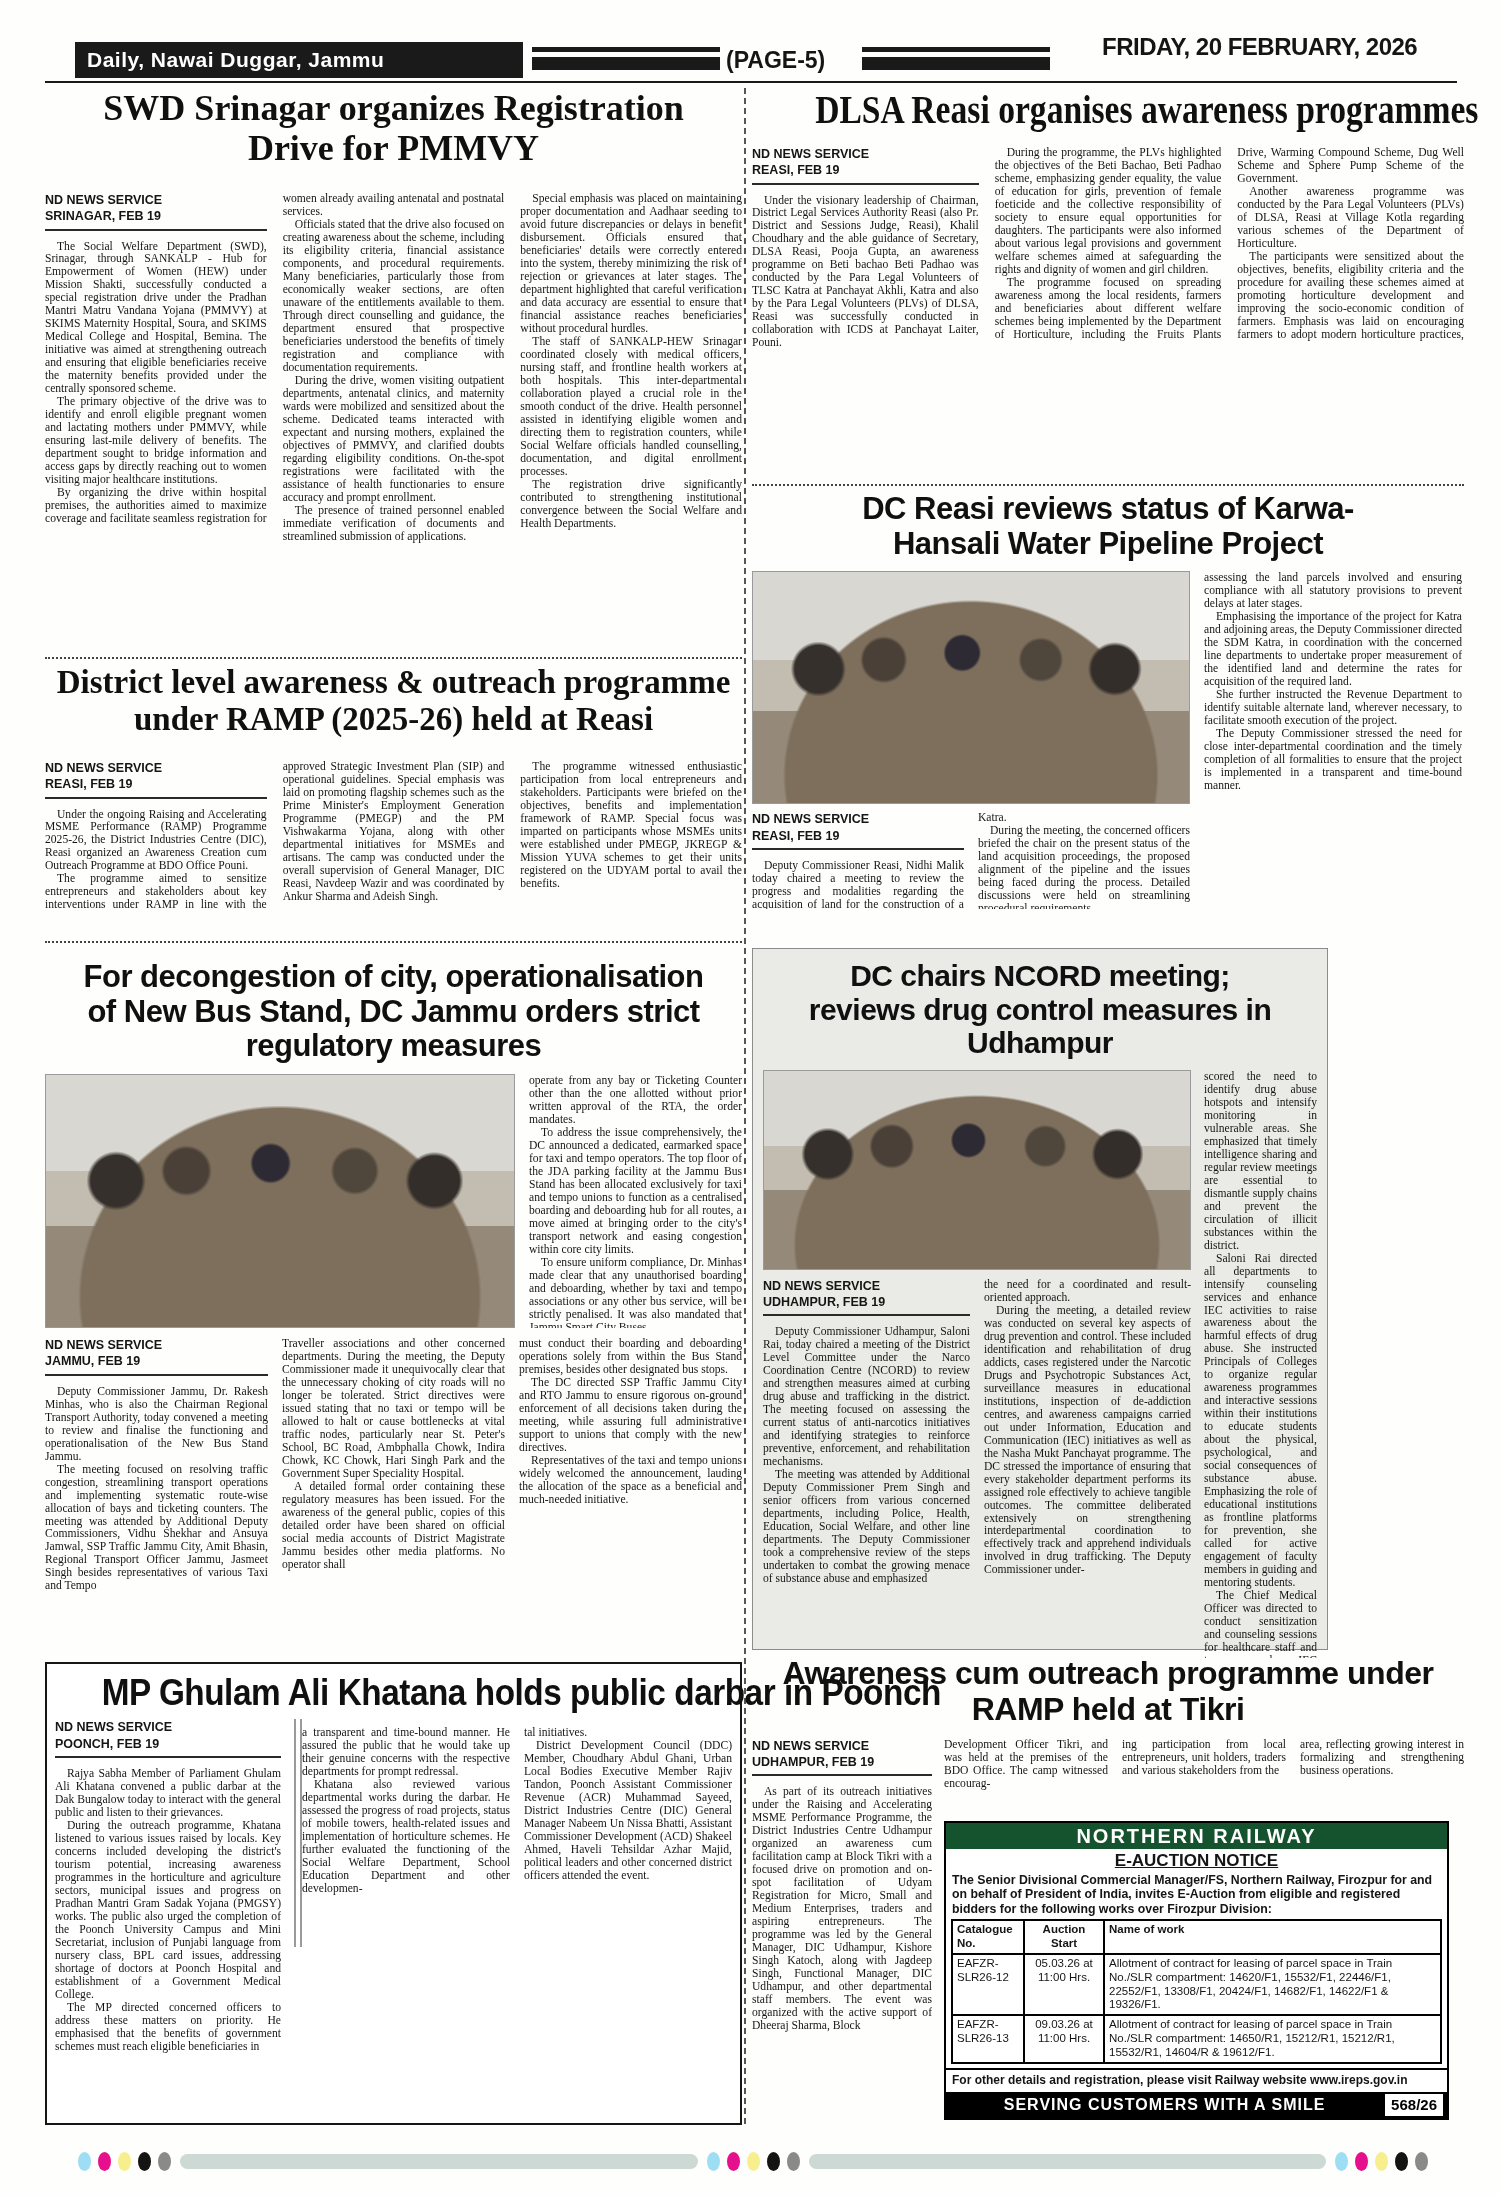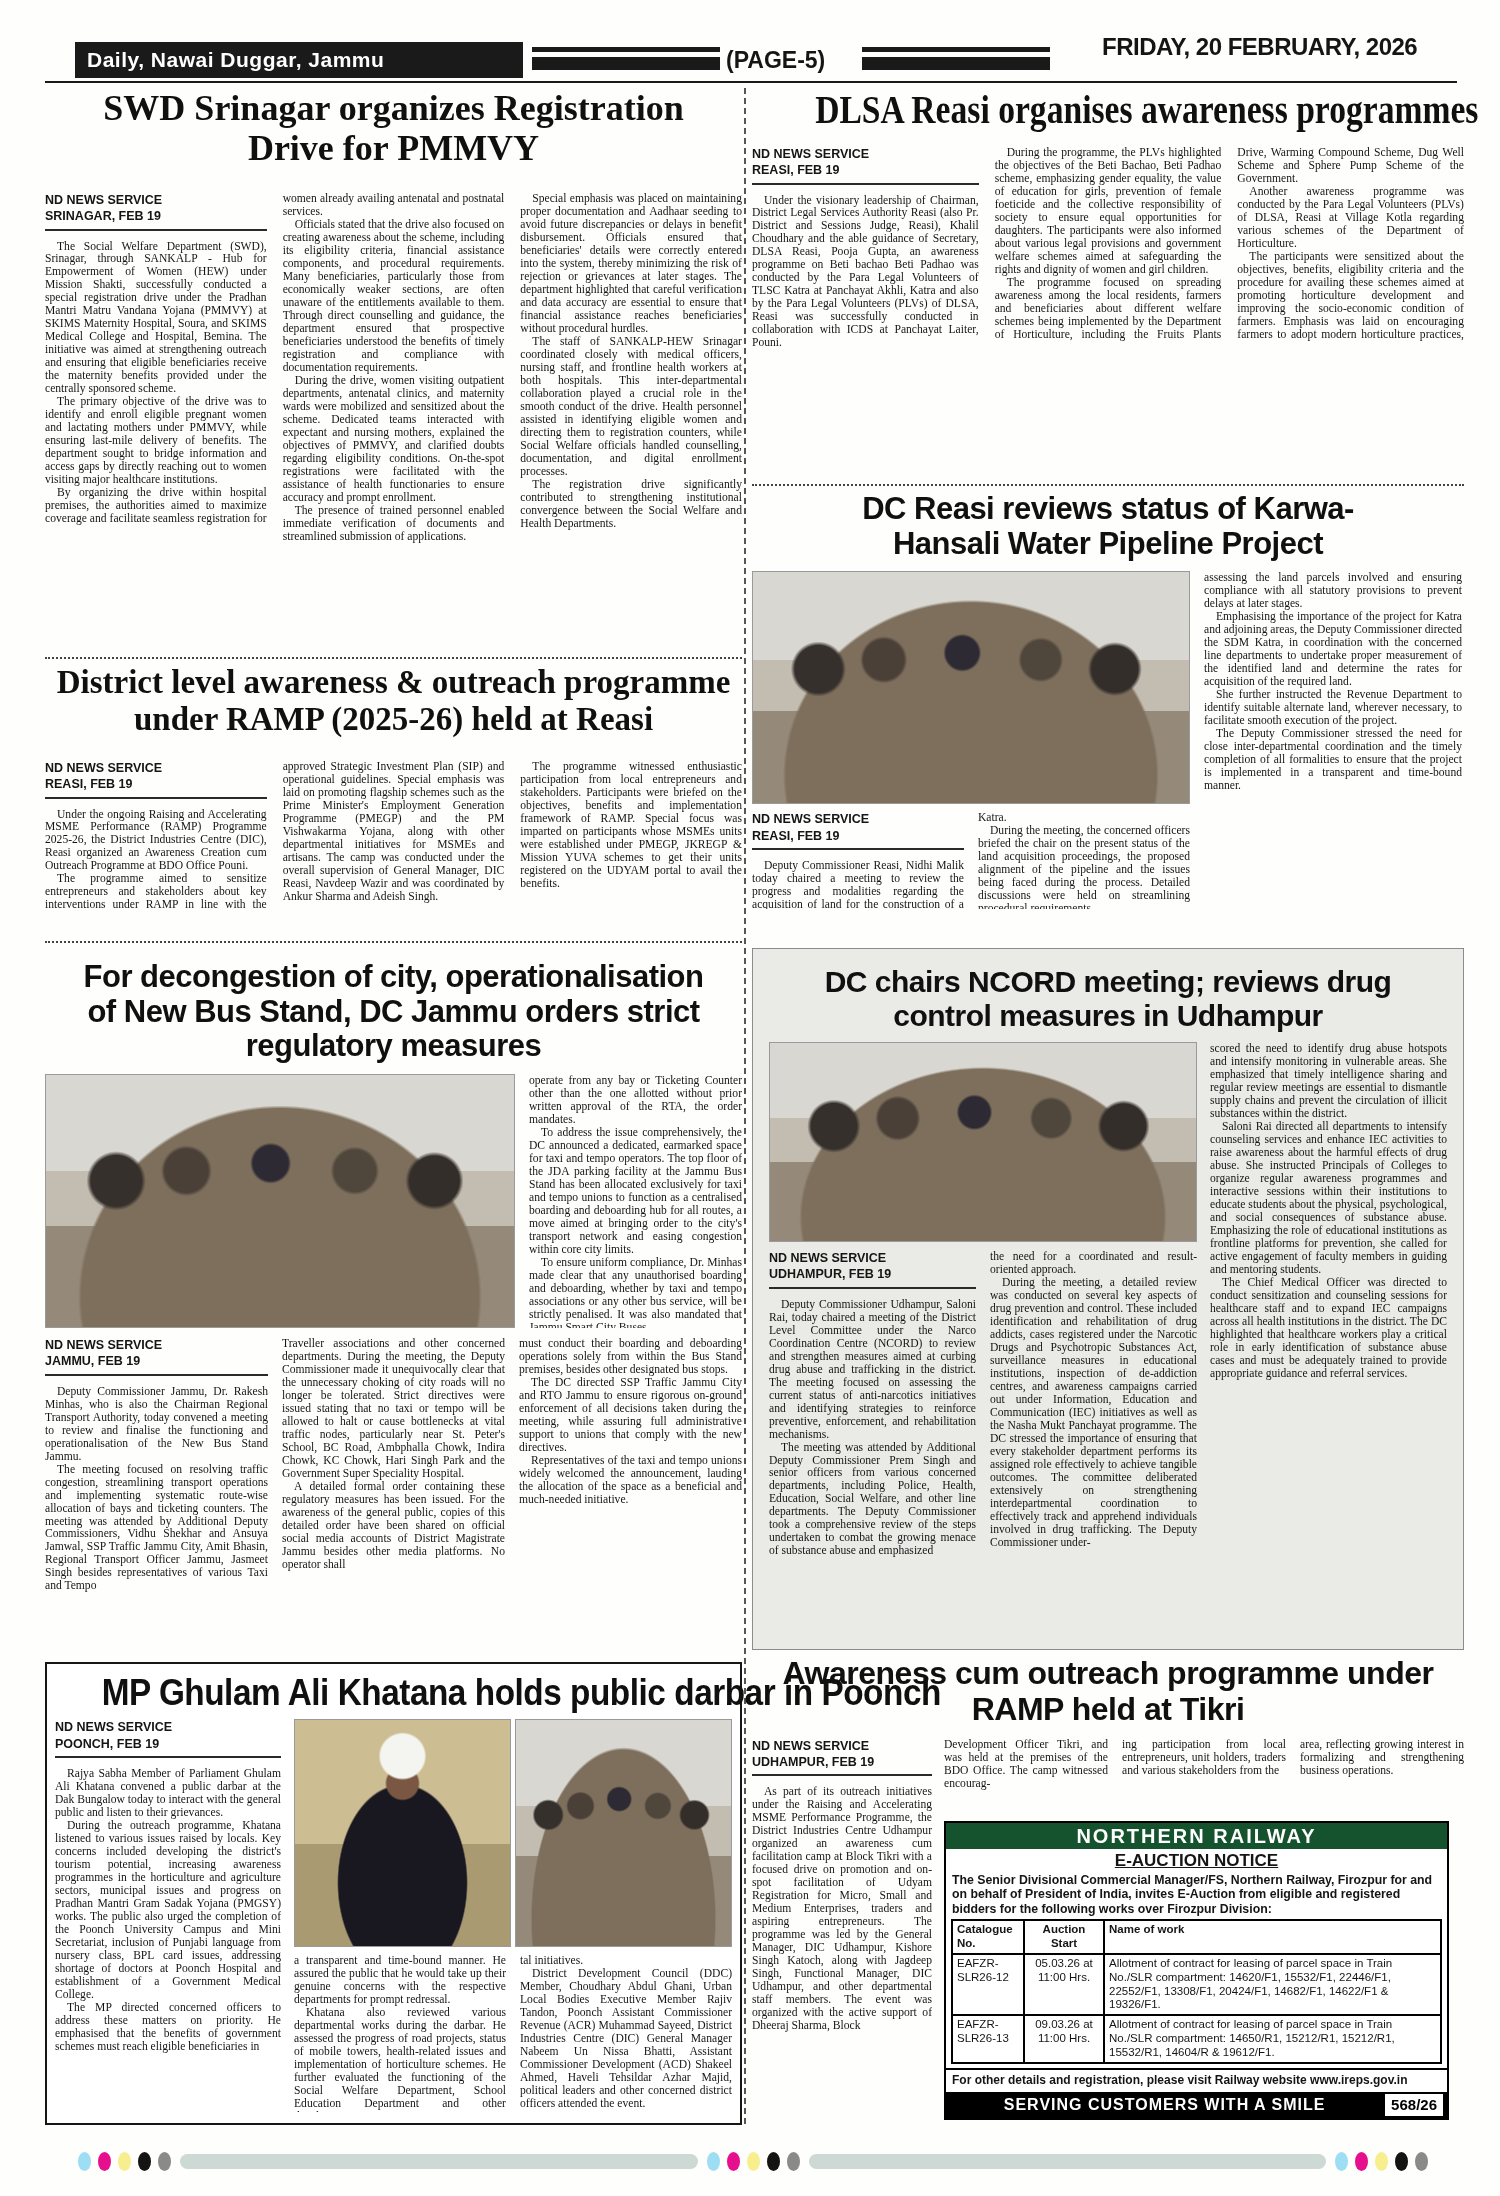--- a/index.html
+++ b/index.html
@@ -211,21 +211,21 @@
           <p>A detailed formal order containing these regulatory measures has been issued. For the awareness of the general public, copies of this detailed order have been shared on official social media accounts of District Magistrate Jammu besides other media platforms. No operator shall</p>
         </div>
       <div class="col noindent-first" style="flex:1;">
           <p>must conduct their boarding and deboarding operations solely from within the Bus Stand premises, besides other designated bus stops.</p>
           <p>The DC directed SSP Traffic Jammu City and RTO Jammu to ensure rigorous on-ground enforcement of all decisions taken during the meeting, while assuring full administrative support to unions that comply with the new directives.</p>
           <p>Representatives of the taxi and tempo unions widely welcomed the announcement, lauding the allocation of the space as a beneficial and much-needed initiative.</p>
         </div>
     </div>
   </div>
 
-  <div class="article graybox" style="left:752px;top:948px;width:712px;height:702px;padding:16px;">
+  <div class="article graybox" style="left:752px;top:948px;width:576px;height:702px;padding:10px;">
     <div class="hl hl-sans" style="font-size:30px;padding:0 40px;">DC chairs NCORD meeting; reviews drug control measures in Udhampur</div>
     <div style="display:flex;gap:13px;margin-top:10px;height:588px;">
       <div style="width:428px;display:flex;flex-direction:column;">
         <div class="photo" style="height:198px;"></div>
         <div class="row body" style="flex:1;margin-top:8px;overflow:hidden;">
           <div class="col" style="width:208px;">
             <div class="byline">
               <div>ND NEWS SERVICE</div>
               <div>UDHAMPUR, FEB 19</div>
             </div>
@@ -255,21 +255,21 @@
         <div class="byline">
           <div>ND NEWS SERVICE</div>
           <div>POONCH, FEB 19</div>
         </div>
         <div>
             <p>Rajya Sabha Member of Parliament Ghulam Ali Khatana convened a public darbar at the Dak Bungalow today to interact with the general public and listen to their grievances.</p>
             <p>During the outreach programme, Khatana listened to various issues raised by locals. Key concerns included developing the district's tourism potential, increasing awareness programmes in the horticulture and agriculture sectors, municipal issues and progress on Pradhan Mantri Gram Sadak Yojana (PMGSY) works. The public also urged the completion of the Poonch University Campus and Mini Secretariat, inclusion of Punjabi language from nursery class, BPL card issues, addressing shortage of doctors at Poonch Hospital and establishment of a Government Medical College.</p>
             <p>The MP directed concerned officers to address these matters on priority. He emphasised that the benefits of government schemes must reach eligible beneficiaries in</p>
           </div>
       </div>
-      <div style="flex:1;display:flex;flex-direction:column;">
+      <div style="flex:1;display:flex;flex-direction:row;">
         <div style="display:flex;gap:4px;height:228px;">
           <div class="photo mp" style="flex:1;"></div>
           <div class="photo" style="flex:1;"></div>
         </div>
         <div class="row body" style="flex:1;margin-top:7px;overflow:hidden;">
           <div class="col noindent-first" style="flex:1;">
               <p>a transparent and time-bound manner. He assured the public that he would take up their genuine concerns with the respective departments for prompt redressal.</p>
               <p>Khatana also reviewed various departmental works during the darbar. He assessed the progress of road projects, status of mobile towers, health-related issues and implementation of horticulture schemes. He further evaluated the functioning of the Social Welfare Department, School Education Department and other developmen-</p>
             </div>
           <div class="col noindent-first" style="flex:1;">

